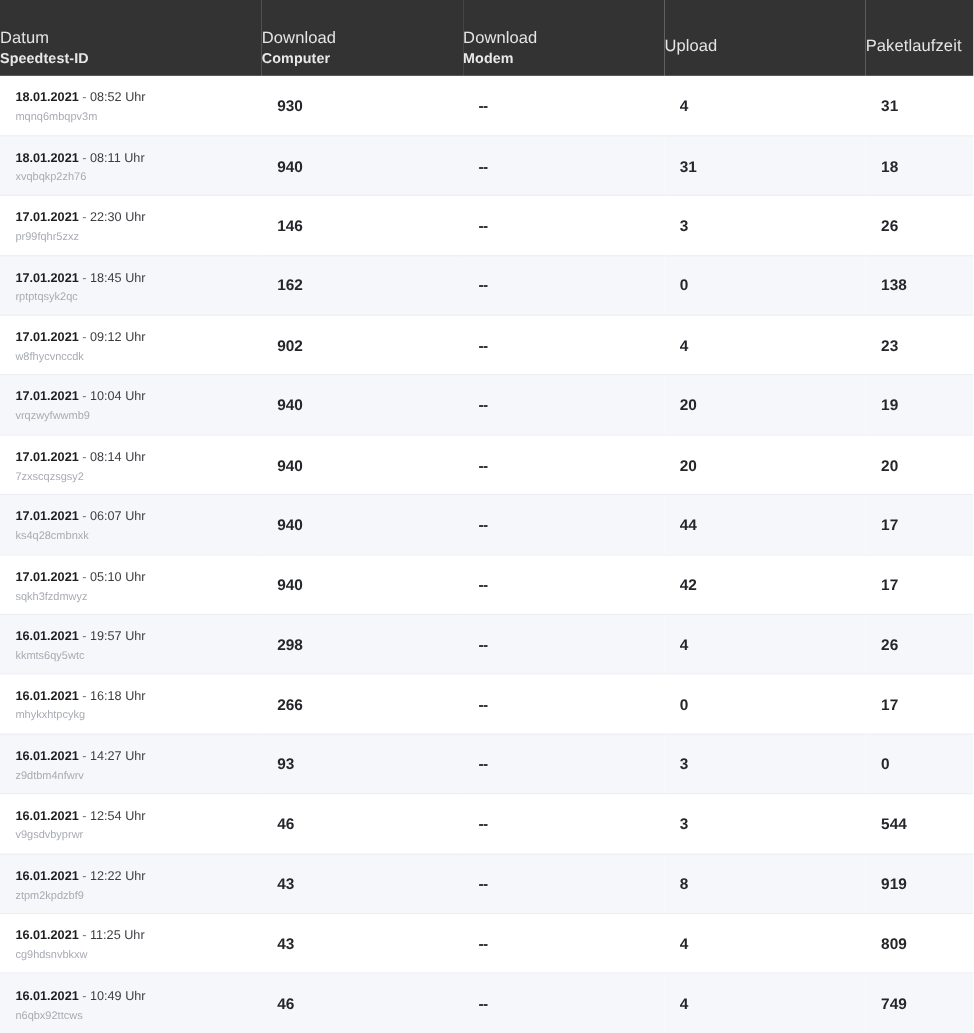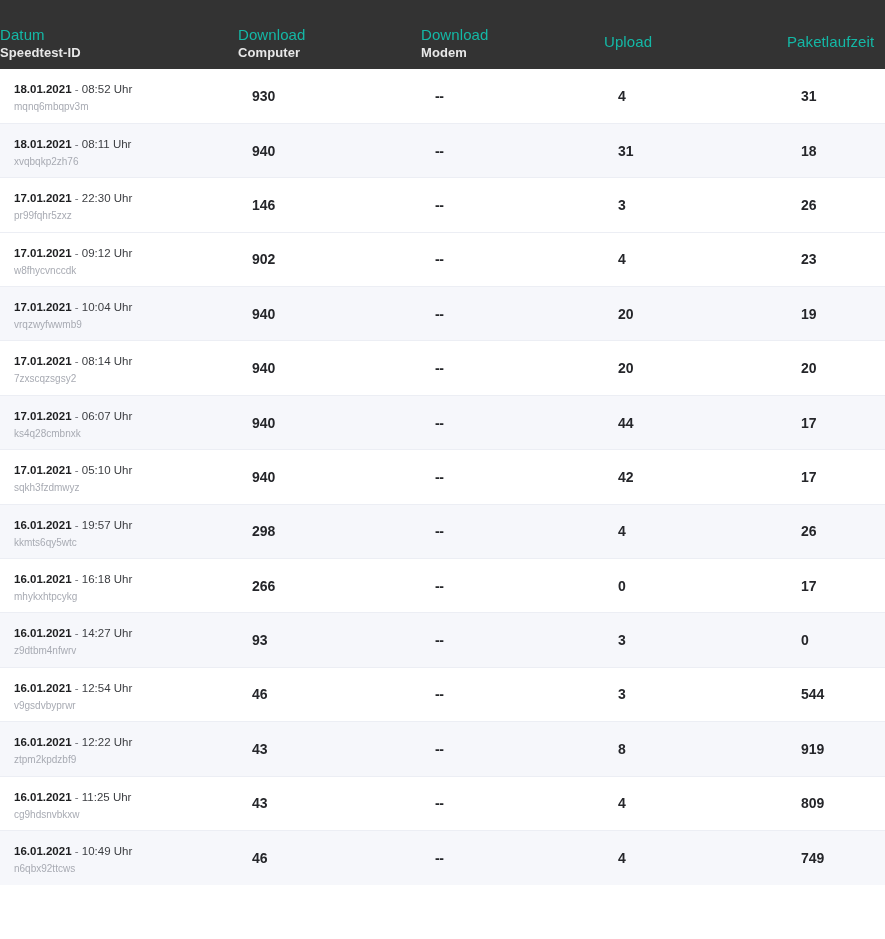--- a/index.html
+++ b/index.html
@@ -38,21 +38,21 @@
     height: 69px;
   }
   .th-inner {
     padding-left: 14px;
     line-height: 1.05;
   }
   .th-main {
     display: block;
     font-size: 15px;
     font-weight: 400;
-    color: #14b8a6;
+    color: #e5e5e5;
     letter-spacing: 0.1px;
     margin-bottom: 3px;
   }
   .th-sub {
     display: block;
     font-size: 13px;
     font-weight: 700;
     color: #e8e8e8;
     letter-spacing: 0.1px;
   }
@@ -184,20 +184,27 @@
         <td class="cell-num">31</td>
         <td class="cell-num">18</td>
       </tr>
       <tr>
         <td class="cell-datum"><span class="date-line"><span class="d-bold">17.01.2021</span><span class="d-sep"> - </span><span class="d-time">22:30 Uhr</span></span><span class="id-line">pr99fqhr5zxz</span></td>
         <td class="cell-num">146</td>
         <td class="cell-num dash">--</td>
         <td class="cell-num">3</td>
         <td class="cell-num">26</td>
       </tr>
+      <tr class="alt">
+        <td class="cell-datum"><span class="date-line"><span class="d-bold">17.01.2021</span><span class="d-sep"> - </span><span class="d-time">18:45 Uhr</span></span><span class="id-line">rptptqsyk2qc</span></td>
+        <td class="cell-num">162</td>
+        <td class="cell-num dash">--</td>
+        <td class="cell-num">0</td>
+        <td class="cell-num">138</td>
+      </tr>
       <tr>
         <td class="cell-datum"><span class="date-line"><span class="d-bold">17.01.2021</span><span class="d-sep"> - </span><span class="d-time">09:12 Uhr</span></span><span class="id-line">w8fhycvnccdk</span></td>
         <td class="cell-num">902</td>
         <td class="cell-num dash">--</td>
         <td class="cell-num">4</td>
         <td class="cell-num">23</td>
       </tr>
       <tr class="alt">
         <td class="cell-datum"><span class="date-line"><span class="d-bold">17.01.2021</span><span class="d-sep"> - </span><span class="d-time">10:04 Uhr</span></span><span class="id-line">vrqzwyfwwmb9</span></td>
         <td class="cell-num">940</td>

